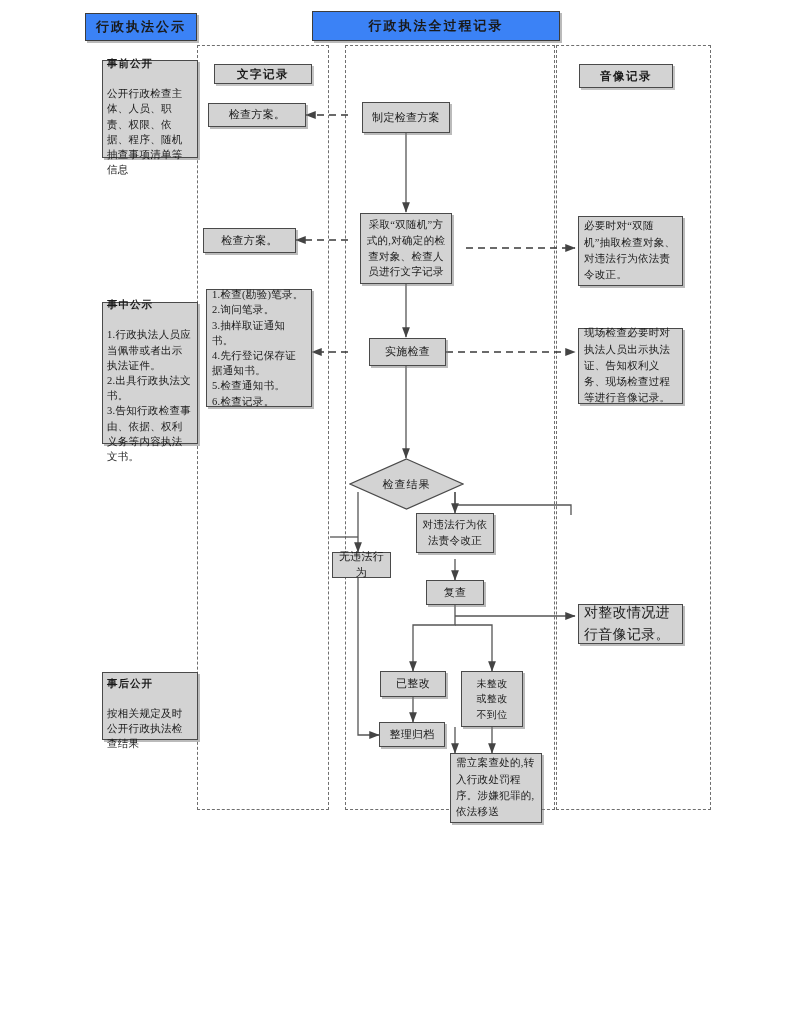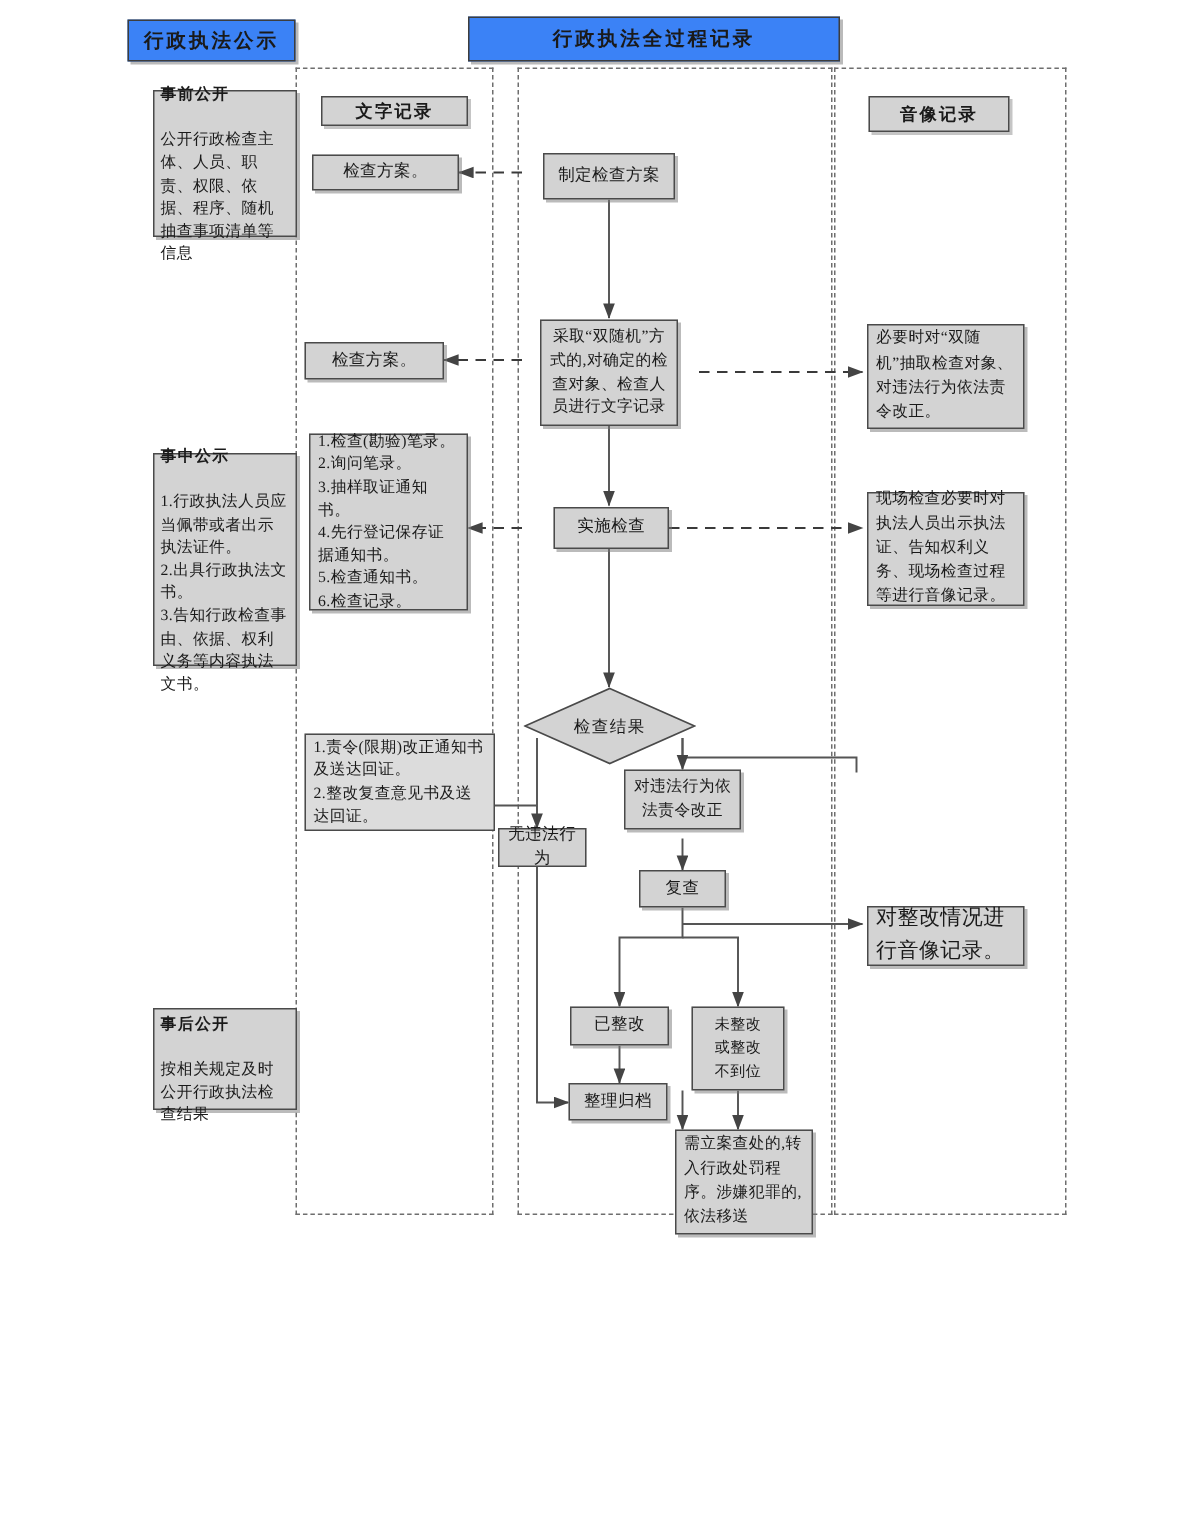--- a/index.html
+++ b/index.html
@@ -204,24 +204,20 @@
 
   <div class="node left-align shadow" style="left:206px; top:289px; width:106px; height:118px; font-size:10.5px; padding:4px 5px;">
     <span class="inner">1.检查(勘验)笔录。
 2.询问笔录。
 3.抽样取证通知书。
 4.先行登记保存证据通知书。
 5.检查通知书。
 6.检查记录。</span>
   </div>
 
-  <div class="node left-align" style="left:203px; top:489px; width:127px; height:65px; font-size:10.5px; padding:4px 5px; background:#dcdcdc;">
-    <span class="inner">1.责令(限期)改正通知书及送达回证。
-2.整改复查意见书及送达回证。</span>
-  </div>
 
   <div class="node shadow" style="left:362px; top:102px; width:88px; height:31px;">
     <span class="inner">制定检查方案</span>
   </div>
 
   <div class="node shadow" style="left:360px; top:213px; width:92px; height:71px; font-size:10.5px; line-height:1.5;">
     <span class="inner">采取“双随机”方式的,对确定的检查对象、检查人员进行文字记录</span>
   </div>
 
   <div class="node shadow" style="left:369px; top:338px; width:77px; height:28px;">

